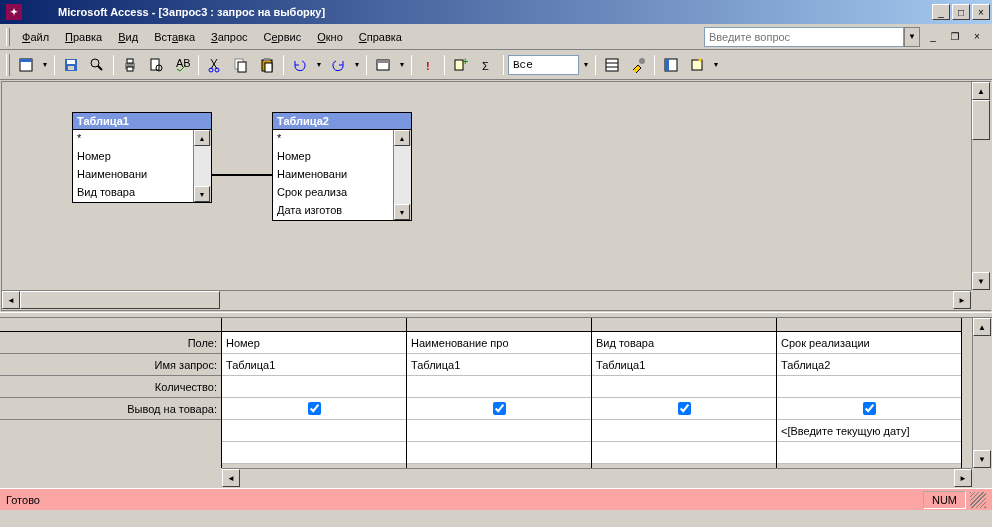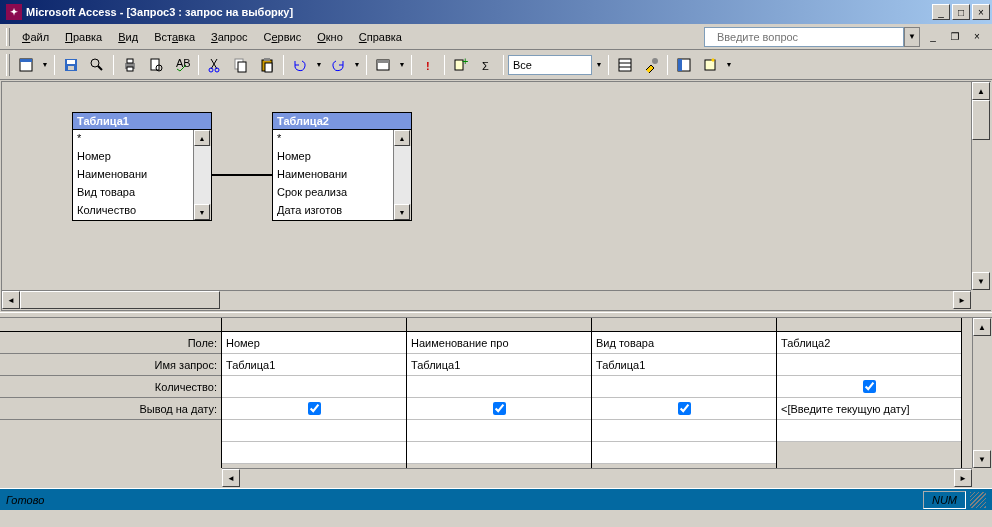--- a/index.html
+++ b/index.html
@@ -1,37 +1,37 @@
 <!DOCTYPE html>
 <html><head>
 <meta charset="utf-8">
 <style>
 * { box-sizing: border-box; margin: 0; padding: 0; font-family: Tahoma, Arial, sans-serif; font-size: 11px; }
 body { background: #d4d0c8; width: 992px; height: 527px; overflow: hidden; }
 
 .titlebar { height: 24px; background: linear-gradient(to right, #0a246a, #a6caf0); display: flex; align-items: center; padding: 0 2px; color: white; }
 .titlebar .app-icon { width: 16px; height: 16px; background: #8b0a50; margin: 0 4px; display: inline-flex; align-items: center; justify-content: center; font-size: 9px; font-weight: bold; }
-.titlebar .title-text { font-weight: bold; flex: 1; }
+.titlebar .title-text { font-weight: bold; flex: 1; margin-left: 32px; }
 .titlebar .win-btn { width: 18px; height: 16px; background: #d4d0c8; border: 1px solid #fff; border-right-color: #404040; border-bottom-color: #404040; margin-left: 2px; display: flex; align-items: center; justify-content: center; color: black; font-family: Arial; font-size: 10px; cursor: pointer; }
 
 .menubar { height: 26px; background: #d4d0c8; display: flex; align-items: center; padding: 0 6px; border-bottom: 1px solid #808080; }
 .menubar .grip { width: 4px; height: 18px; border-left: 1px solid #fff; border-right: 1px solid #808080; margin-right: 4px; }
 .menubar .menu-item { padding: 2px 8px; cursor: pointer; }
 .menubar .menu-item span.u { text-decoration: underline; }
-.menubar .help-input { margin-left: auto; width: 200px; height: 20px; border: 1px solid #7f9db9; padding: 2px 12px; font-size: 11px; color: #808080; background: white; }
+.menubar .help-input { margin-left: auto; width: 200px; height: 20px; border: 1px solid #7f9db9; padding: 2px 4px; font-size: 11px; color: #808080; background: white; }
 .menubar .help-dd { width: 16px; height: 20px; background: #d4d0c8; border: 1px solid #808080; display: flex; align-items: center; justify-content: center; font-size: 8px; }
 .menubar .mdi-btn { width: 18px; height: 16px; background: #d4d0c8; margin-left: 4px; display: flex; align-items: center; justify-content: center; font-family: Arial; font-size: 10px; cursor: pointer; }
 
 .toolbar { height: 30px; background: #d4d0c8; display: flex; align-items: center; padding: 2px 6px; border-bottom: 1px solid #808080; gap: 2px; }
 .toolbar .grip { width: 4px; height: 22px; border-left: 1px solid #fff; border-right: 1px solid #808080; margin-right: 2px; }
 .tb { width: 24px; height: 24px; display: flex; align-items: center; justify-content: center; cursor: pointer; border: 1px solid transparent; }
 .tb svg { width: 16px; height: 16px; }
 .tb-dd { width: 10px; height: 24px; display: flex; align-items: center; justify-content: center; font-size: 7px; cursor: pointer; }
 .sep { width: 1px; height: 20px; background: #808080; border-right: 1px solid #fff; margin: 0 2px; }
-.tb-combo { width: 84px; height: 20px; border: 1px solid #7f9db9; background: white; padding: 2px 4px; font-size: 11px; }
+.tb-combo { width: 71px; height: 20px; border: 1px solid #7f9db9; background: white; padding: 2px 4px; font-size: 11px; font-family: Liberation Mono, monospace; }
 
 .design-area { position: relative; height: 230px; background: #d4d0c8; border: 1px solid #808080; margin: 1px; border-right: none; }
 .design-inner { position: absolute; left: 0; top: 0; right: 20px; bottom: 20px; background: #d4d0c8; }
 .vscroll { position: absolute; right: 0; top: 0; width: 20px; bottom: 20px; background: #d4d0c8; border-left: 1px solid #808080; }
 .hscroll { position: absolute; left: 0; bottom: 0; right: 20px; height: 20px; background: #d4d0c8; border-top: 1px solid #808080; }
 .sbtn { width: 18px; height: 18px; background: #d4d0c8; border: 1px solid #fff; border-right-color: #404040; border-bottom-color: #404040; display: flex; align-items: center; justify-content: center; font-size: 8px; }
 .vscroll .sbtn:first-child { position: absolute; top: 0; }
 .vscroll .sbtn:last-child { position: absolute; bottom: 0; }
 .vscroll .thumb { position: absolute; top: 18px; width: 18px; height: 40px; background: #d4d0c8; border: 1px solid #fff; border-right-color: #404040; border-bottom-color: #404040; }
 .hscroll .sbtn:first-child { position: absolute; left: 0; }
@@ -60,21 +60,21 @@
 .grid-col { width: 185px; display: flex; flex-direction: column; border-right: 1px solid #000; }
 .grid-col .hdr { height: 14px; background: #d4d0c8; border-bottom: 1px solid #000; }
 .grid-col .cell { height: 22px; background: white; border-bottom: 1px solid #c0c0c0; padding: 2px 4px; display: flex; align-items: center; overflow: hidden; }
 .grid-col .cell.chk { justify-content: center; }
 .grid-col .cell input[type=checkbox] { width: 13px; height: 13px; }
 .grid-vscroll { width: 20px; background: #d4d0c8; border-left: 1px solid #808080; display: flex; flex-direction: column; position: absolute; right: 0; top: 0; bottom: 0; }
 .grid-vscroll .sbtn { height: 18px; }
 .grid-hscroll { height: 20px; background: #d4d0c8; border-top: 1px solid #808080; display: flex; position: relative; margin-left: 222px; margin-right: 20px; }
 .grid-hscroll .sbtn { width: 18px; }
 
-.statusbar { height: 22px; background: #0369a1; border-top: 1px solid #fff; display: flex; align-items: center; padding: 0 6px; font-style: italic; }
+.statusbar { height: 22px; background: #fca5a5; border-top: 1px solid #fff; display: flex; align-items: center; padding: 0 6px; }
 .statusbar .status-text { flex: 1; }
 .statusbar .pane { border: 1px inset #fff; padding: 1px 8px; margin-left: 4px; height: 18px; display: flex; align-items: center; }
 .statusbar .grip-corner { width: 16px; height: 16px; margin-left: 4px; background: repeating-linear-gradient(135deg, #808080 0 1px, transparent 1px 3px); }
 </style>
 </head>
 <body>
 
 <div class="titlebar">
   <span class="app-icon">✦</span>
   <span class="title-text">Microsoft Access - [Запрос3 : запрос на выборку]</span>
@@ -241,21 +241,20 @@
 <div class="design-area">
   <div class="design-inner">
     <div class="table-box" style="left:70px; top:30px;">
       <div class="tb-title">Таблица1</div>
       <div class="tb-body">
         <div class="tb-list">
           <div class="tb-row">*</div>
           <div class="tb-row">Номер</div>
           <div class="tb-row">Наименовани</div>
           <div class="tb-row">Вид товара</div>
-          <div class="tb-row">Количество</div>
         </div>
         <div class="tb-vscroll">
           <div class="sbtn">▲</div>
           <div class="track"></div>
           <div class="sbtn">▼</div>
         </div>
       </div>
     </div>
 
     <div class="table-box" style="left:270px; top:30px;">
@@ -291,21 +290,21 @@
 </div>
 
 <div class="splitter"></div>
 
 <div class="grid-area">
   <div class="grid-labels">
     <div class="lbl hdr"></div>
     <div class="lbl">Поле:</div>
     <div class="lbl">Имя запрос:</div>
     <div class="lbl">Количество:</div>
-    <div class="lbl">Вывод на дату:</div>
+    <div class="lbl">Вывод на товара:</div>
   </div>
   <div class="grid-cols">
     <div class="grid-col">
       <div class="hdr"></div>
       <div class="cell">Номер</div>
       <div class="cell">Таблица1</div>
       <div class="cell"></div>
       <div class="cell chk">
           <input type="checkbox" checked="" style="">
         </div>
@@ -329,20 +328,21 @@
       <div class="cell">Таблица1</div>
       <div class="cell"></div>
       <div class="cell chk">
           <input type="checkbox" checked="" style="">
         </div>
       <div class="cell"></div>
       <div class="cell"></div>
     </div>
     <div class="grid-col">
       <div class="hdr"></div>
+      <div class="cell">Срок реализации</div>
       <div class="cell">Таблица2</div>
       <div class="cell"></div>
       <div class="cell chk">
           <input type="checkbox" checked="" style="">
         </div>
       <div class="cell">&lt;[Введите текущую дату]</div>
       <div class="cell"></div>
     </div>
     <div class="grid-vscroll">
       <div class="sbtn">▲</div>

